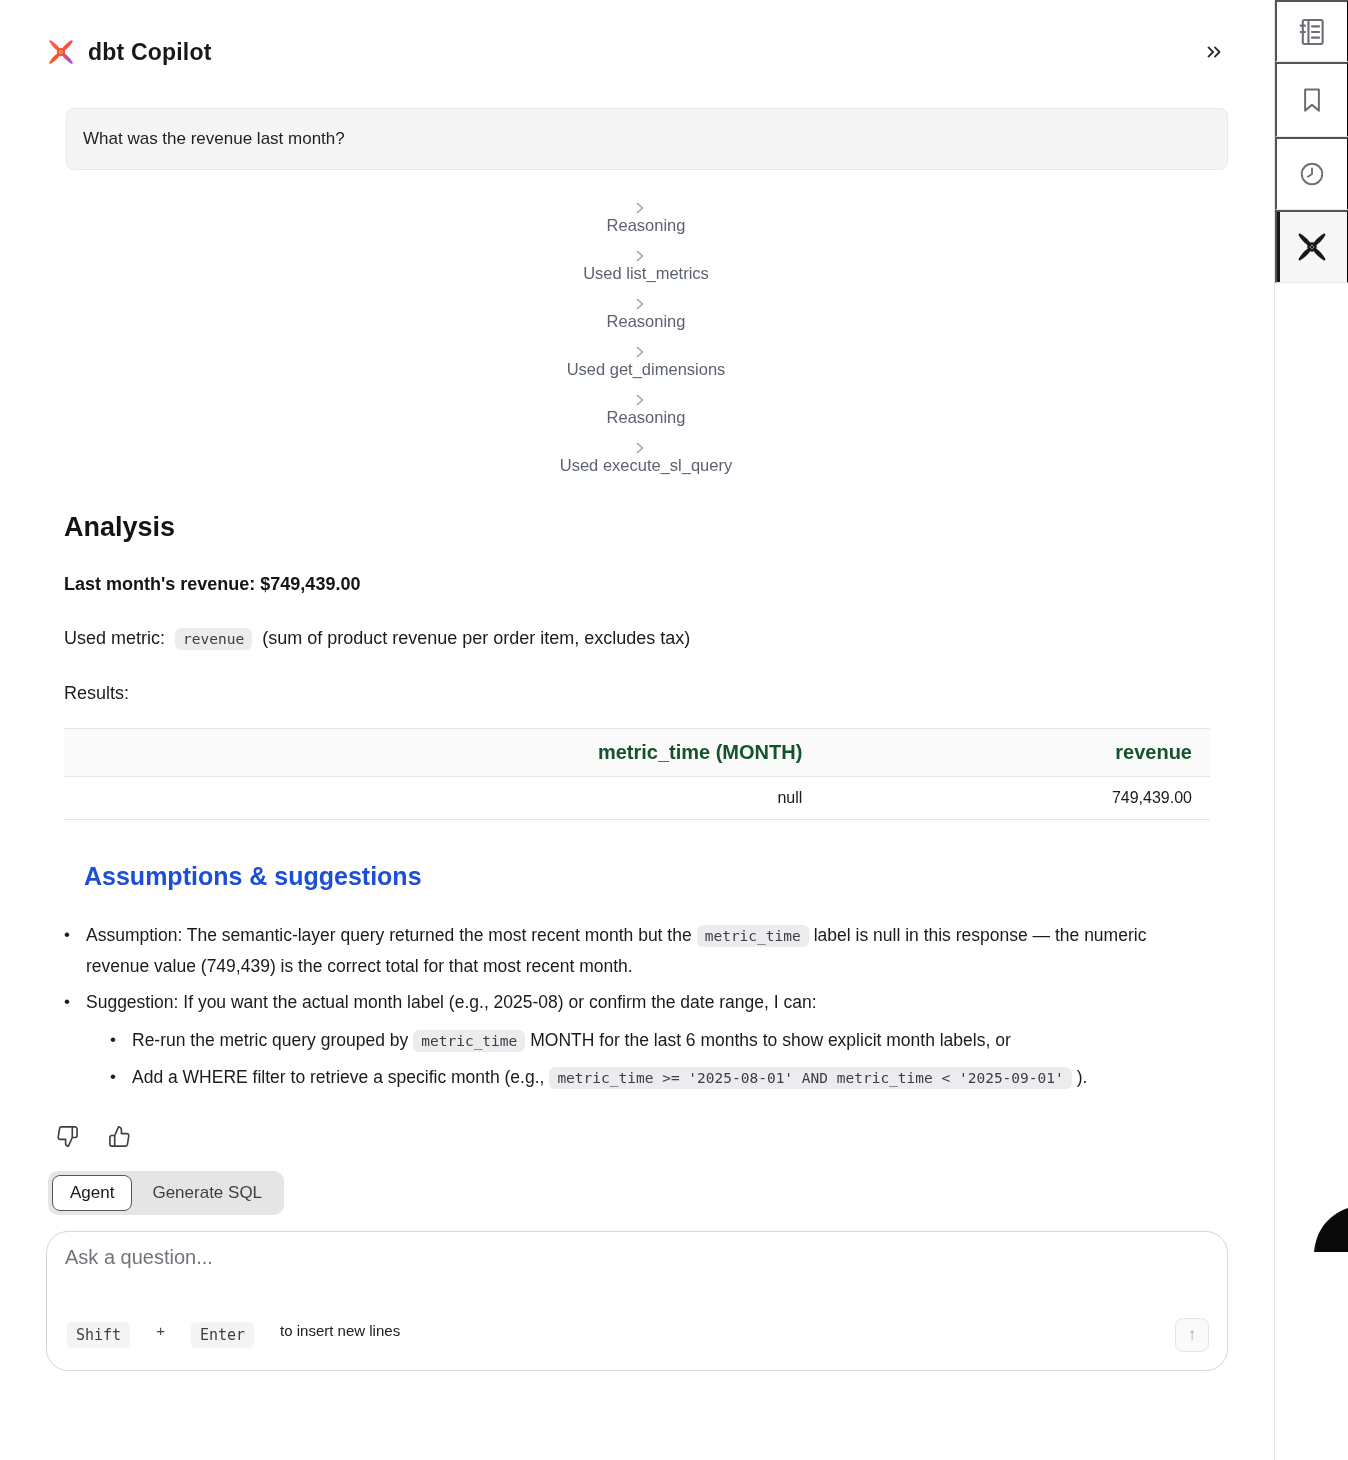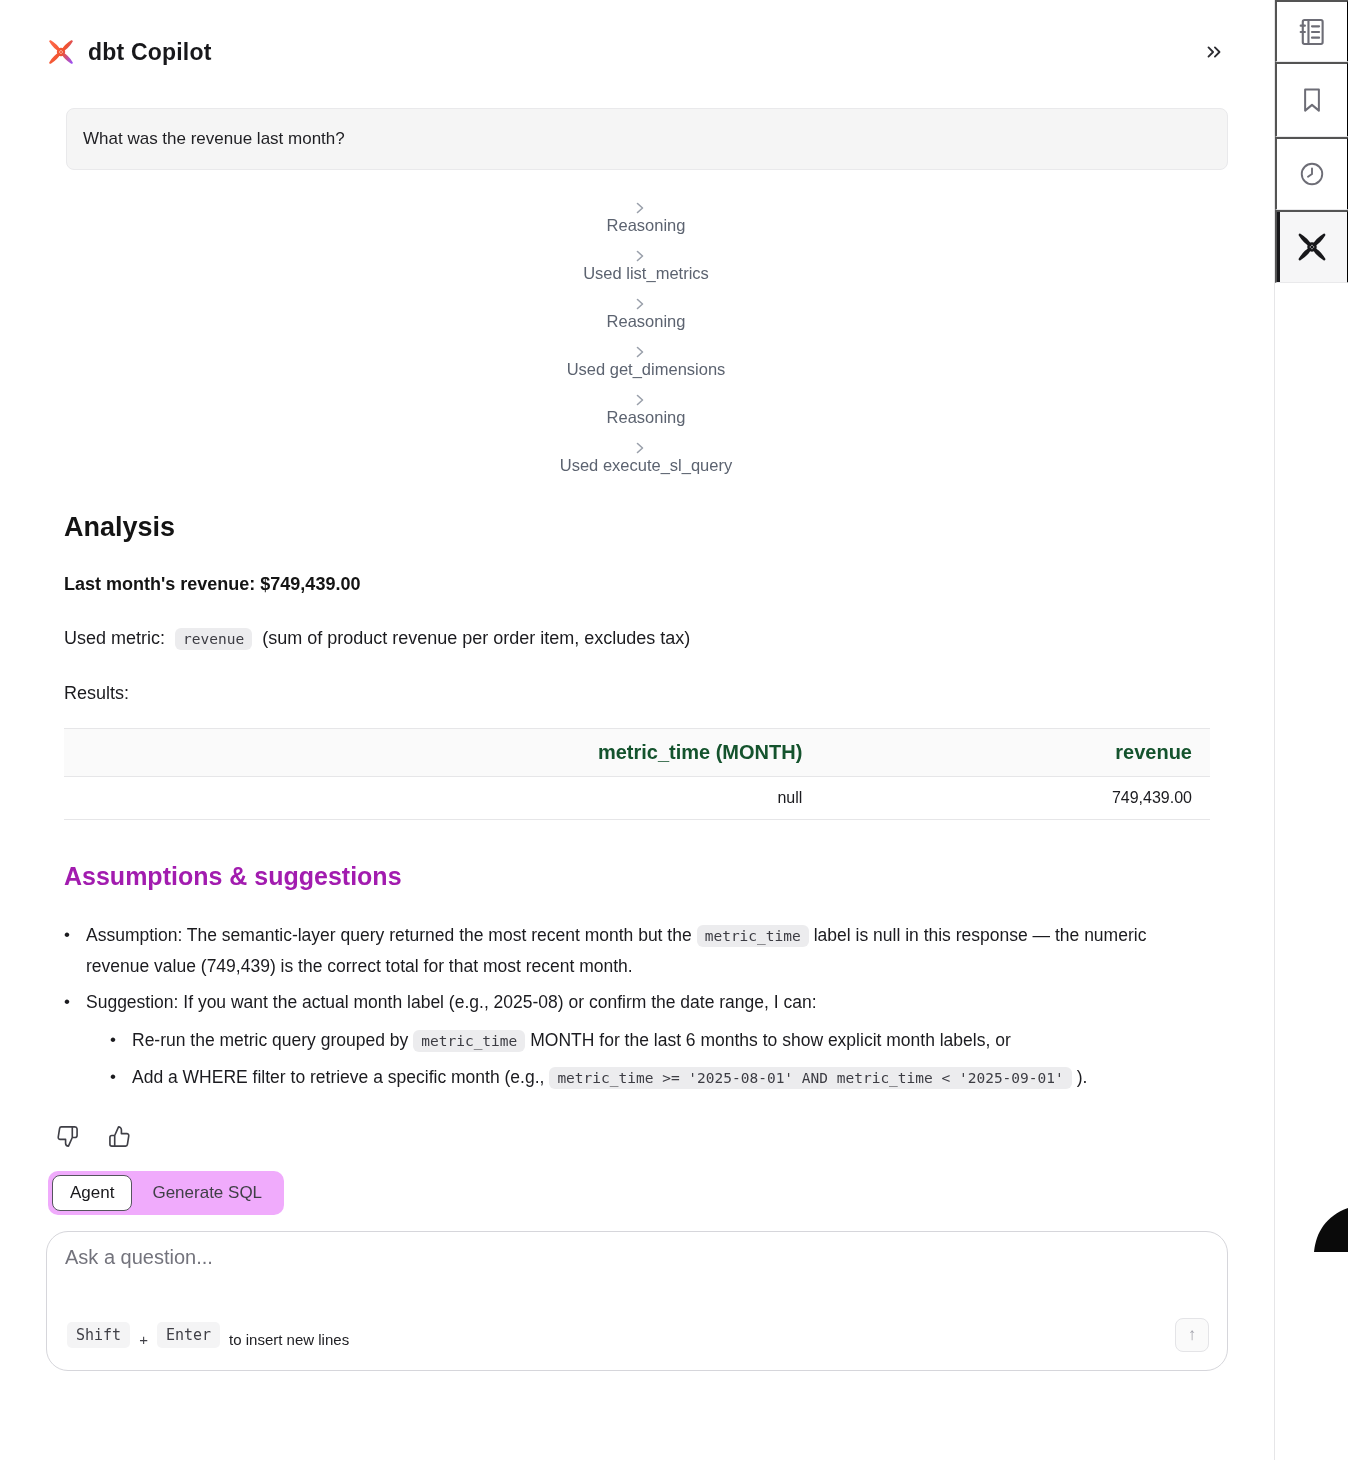--- a/index.html
+++ b/index.html
@@ -34,45 +34,45 @@
   code.chip { font-family:"DejaVu Sans Mono","Liberation Mono",monospace; font-size:14.5px;
     background:#ececee; color:#3c3c43; border-radius:6px; padding:3px 8px; margin:0 5px; }
 
   table.results { margin-top:21px; width:1146px; border-collapse:collapse;
     border-top:1px solid #e6e6e8; border-bottom:1px solid #e6e6e8; }
   table.results th { background:#fafafa; font-size:20px; font-weight:700; color:#14532d;
     text-align:right; padding:12px 18px; border-bottom:1px solid #e6e6e8; }
   table.results td { font-size:16px; color:#1b1b1f; text-align:right; padding:12px 18px; }
   .col-metric { width:66%; }
 
-  h2.assump-h { margin-top:40px; font-size:25px; line-height:32px; font-weight:700; color:#a21caf; }
+  h2.assump-h { margin-top:40px; font-size:25px; line-height:32px; font-weight:700; color:#1d4ed8;margin-left:20px; }
   .bullets { margin-top:28px; }
   .bullet { display:flex; margin-top:6px; }
   .bullet:first-child { margin-top:0; }
   .bullet .dot { flex:0 0 22px; font-size:17px; line-height:30px; color:#1b1b1f; }
   .bullet .btext { font-size:17.5px; line-height:30px; color:#1b1b1f; }
   .sub-bullets { margin:8px 0 0 24px; }
   .sub-bullets .bullet .dot { flex:0 0 22px; }
 
   .feedback { margin:32px 46px 0 55px; display:flex; align-items:center; gap:28px; }
   .fb-btn { background:none; border:none; cursor:pointer; width:24px; height:24px; color:#3f3f46; }
 
   .mode-tabs { margin:22px 46px 0 48px; display:inline-flex; align-items:center;
-    background:#f0abfc; border-radius:10px; padding:4px; gap:2px; }
+    background:#e5e5e5; border-radius:10px; padding:4px; gap:2px; }
   .tab { font-size:17px; padding:7px 17px; border-radius:8px; cursor:pointer; color:#3f3f46;
     background:transparent; border:1px solid transparent; white-space:nowrap; }
   .tab.active { background:#ffffff; border:1px solid #55555d; color:#18181b; font-weight:500; }
 
   .composer { position:relative; margin:16px 46px 0 46px; height:140px; background:#fff;
     border:1.5px solid #d6d6db; border-radius:22px; }
   .composer textarea { position:absolute; left:18px; top:14px; width:1100px; height:60px;
     border:none; outline:none; resize:none; font-family:"Liberation Sans",sans-serif;
     font-size:20px; color:#1b1b1f; background:transparent; }
   .composer textarea::placeholder { color:#73737c; }
-  .hint-row { position:absolute; left:20px; bottom:22px; display:flex; align-items:flex-end; gap:9px; }
+  .hint-row { position:absolute; left:20px; bottom:22px; display:flex; align-items:flex-start; gap:26px; }
   .key-chip { font-family:"DejaVu Sans Mono","Liberation Mono",monospace; font-size:15px;
     background:#f4f4f5; color:#3f3f46; border-radius:5px; padding:4px 9px; }
   .hint-plus { font-size:15px; color:#3f3f46; }
   .hint-text { font-size:15px; color:#202024; }
   .send-btn { position:absolute; right:18px; bottom:18px; width:34px; height:34px;
     background:#fafafa; border:1px solid #e4e4e7; border-radius:8px; cursor:pointer;
     color:#a1a1aa; font-size:17px; display:flex; align-items:center; justify-content:center; }
 
   
   .sidebar { position:absolute; right:0; top:0; width:74px; height:1460px; background:#fff;

